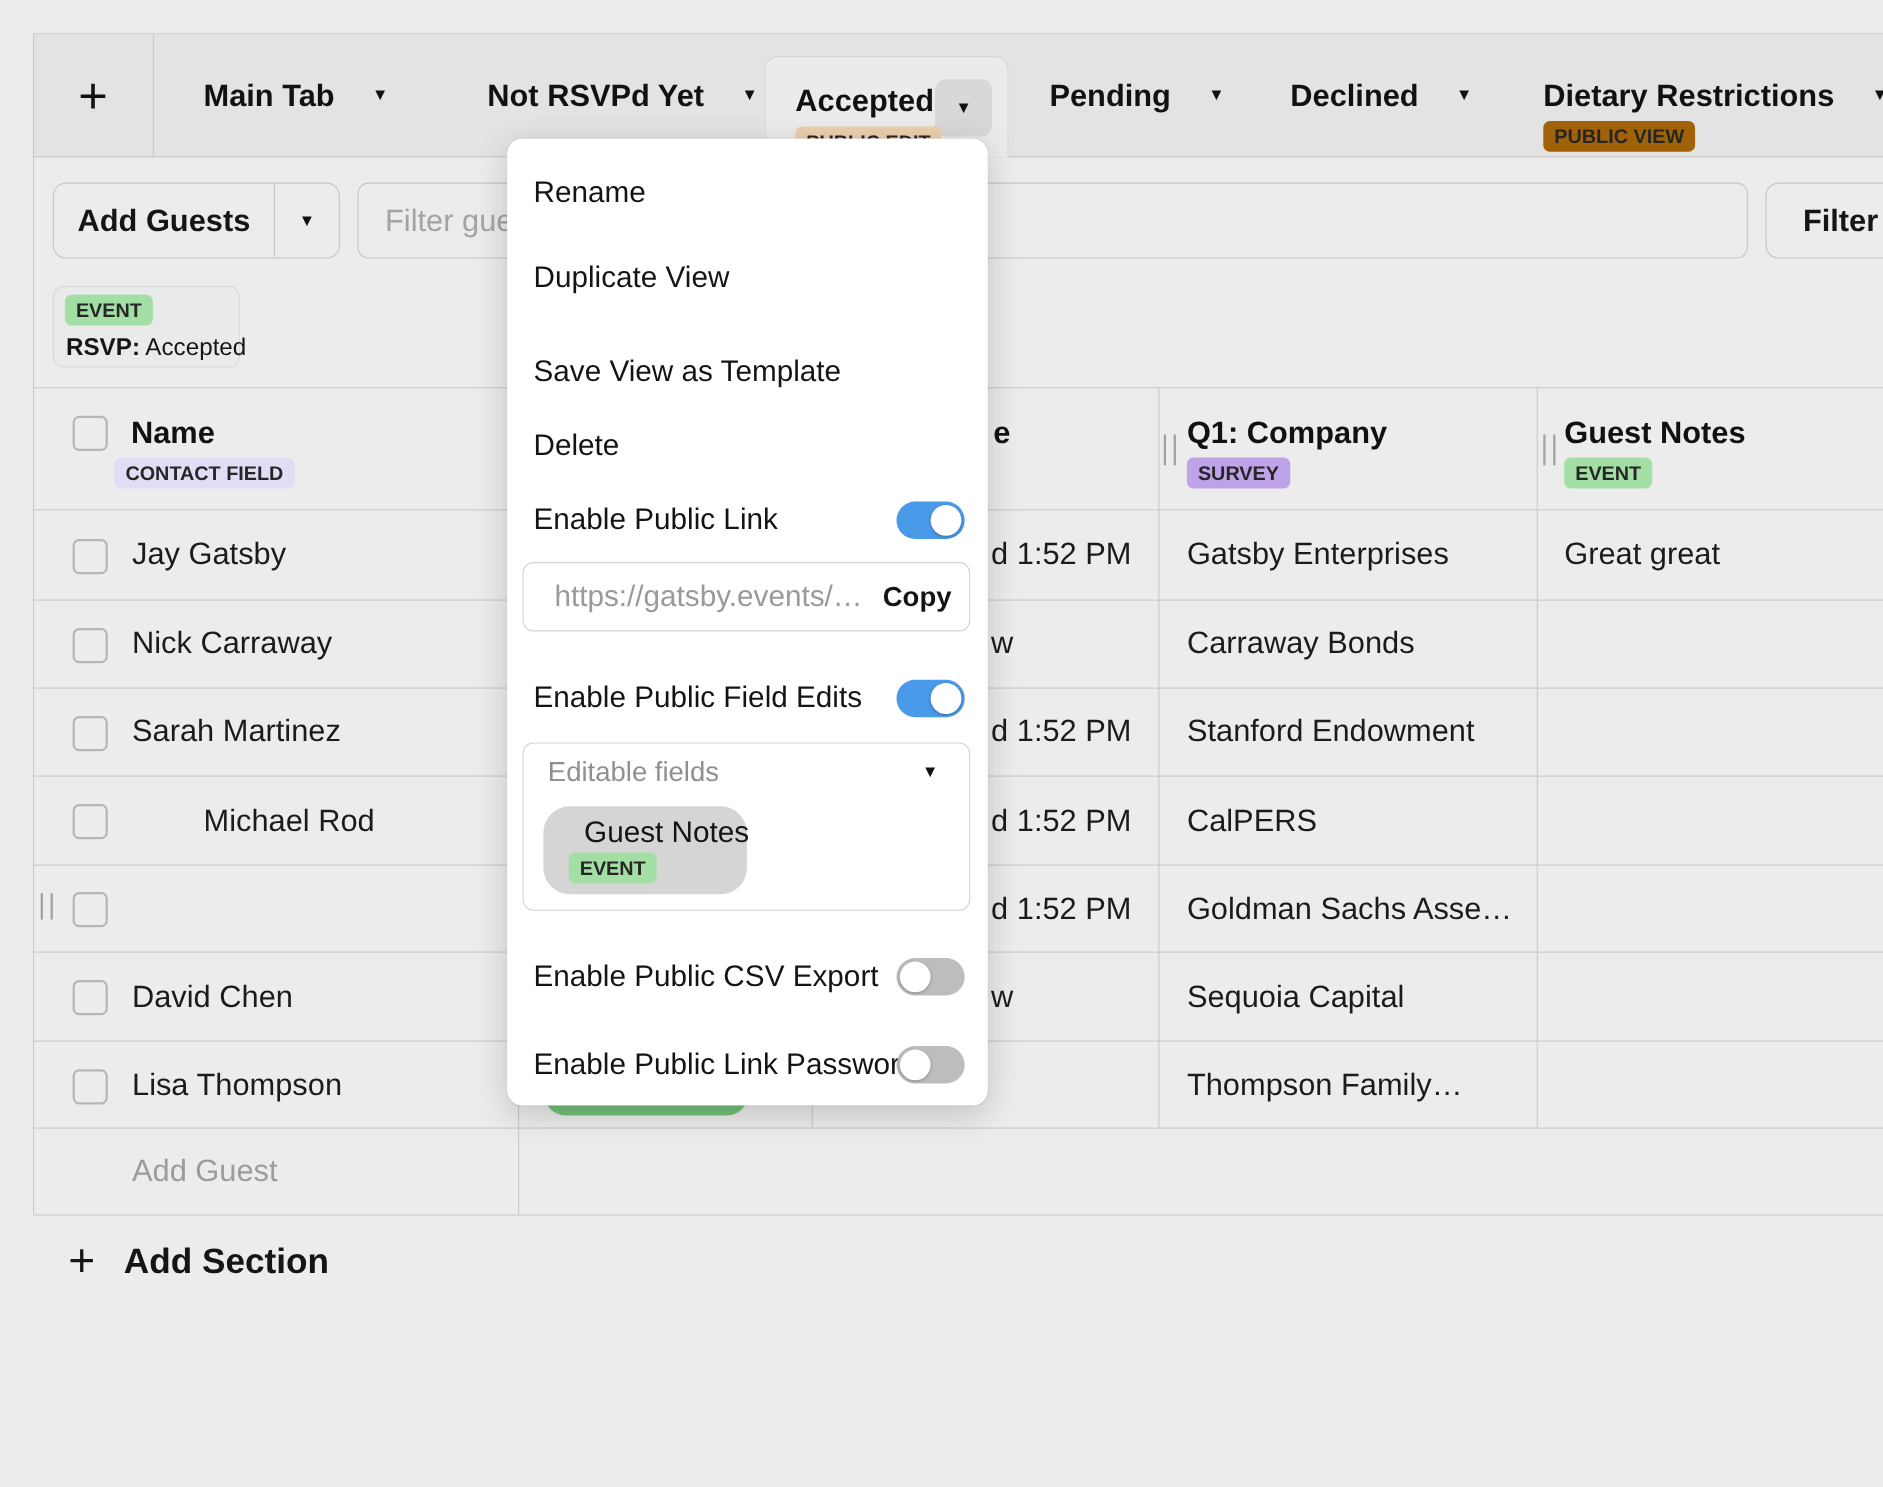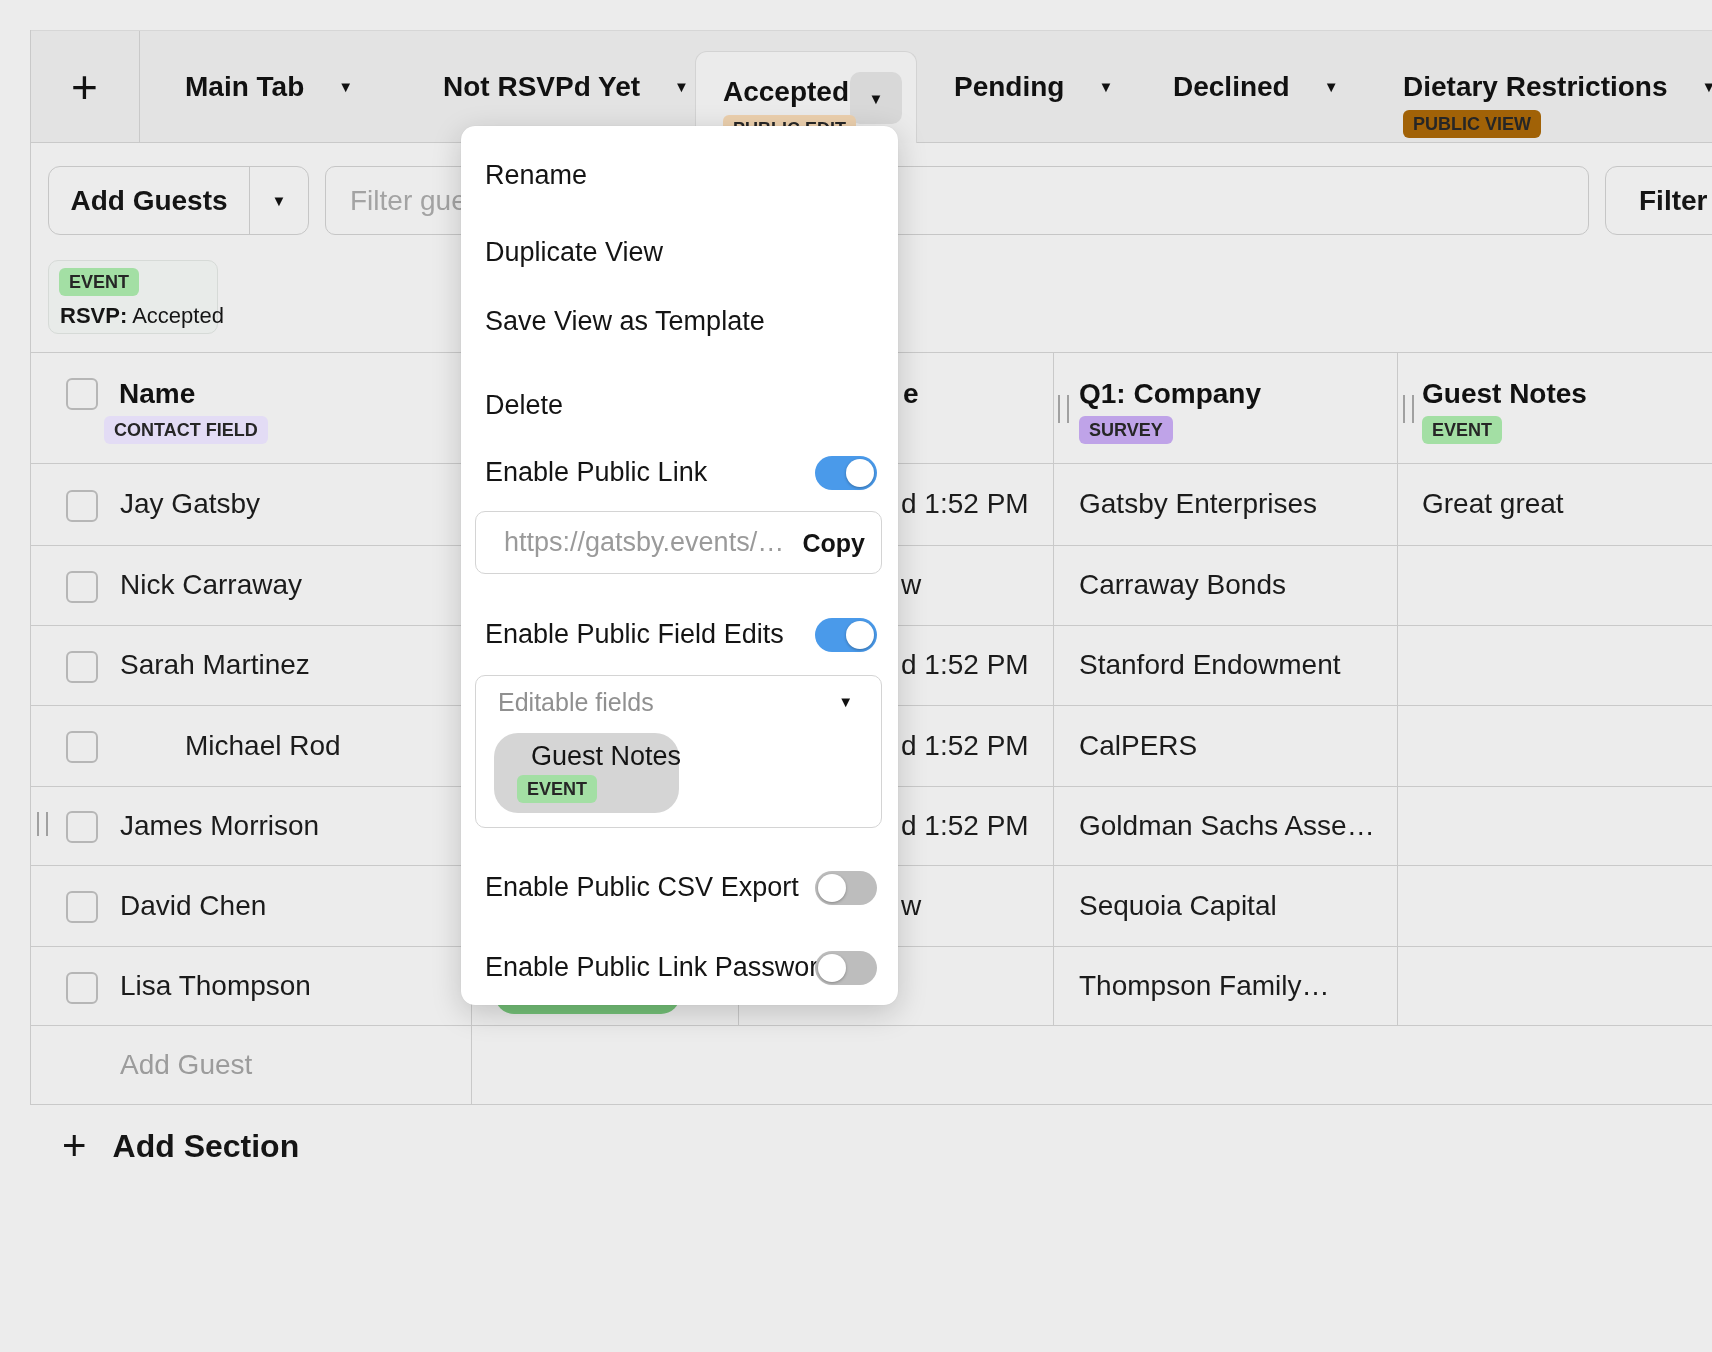--- a/index.html
+++ b/index.html
@@ -151,21 +151,20 @@
   <div class="cell" style="left:1422px;top:625px;height:80px;"></div>
 
   <div class="cb" style="left:66px;top:731px;"></div>
   <div class="cell" style="left:137px;top:705px;height:81px;margin-left:48px;">Michael Rod</div>
   <div class="cell" style="left:901px;top:705px;height:81px;">d 1:52 PM</div>
   <div class="cell" style="left:1079px;top:705px;height:81px;">CalPERS</div>
   <div class="cell" style="left:1422px;top:705px;height:81px;"></div>
 
   <span class="dragbars" style="left:37px;top:812px;height:24px;"></span>
   <div class="cb" style="left:66px;top:811px;"></div>
-  <div class="cell" style="left:120px;top:786px;height:79px;">James Morrison</div>
   <div class="cell" style="left:901px;top:786px;height:79px;">d 1:52 PM</div>
   <div class="cell" style="left:1079px;top:786px;height:79px;">Goldman Sachs Asse…</div>
   <div class="cell" style="left:1422px;top:786px;height:79px;"></div>
 
   <div class="cb" style="left:66px;top:891px;"></div>
   <div class="cell" style="left:120px;top:865px;height:81px;">David Chen</div>
   <div class="cell" style="left:901px;top:865px;height:81px;">w</div>
   <div class="cell" style="left:1079px;top:865px;height:81px;">Sequoia Capital</div>
   <div class="cell" style="left:1422px;top:865px;height:81px;"></div>
 
@@ -180,21 +179,21 @@
   <div class="cell" style="left:120px;top:1025px;height:79px;color:#9c9c9c;">Add Guest</div>
 
   <div class="abs" style="left:62px;top:1120px;height:52px;display:flex;align-items:center;gap:26px;">
     <span style="font-size:42px;font-weight:400;line-height:1;">+</span>
     <span style="font-size:32px;font-weight:700;">Add Section</span>
   </div>
 
   <div class="menu">
     <div class="menu-item" style="top:34px;">Rename</div>
     <div class="menu-item" style="top:111px;">Duplicate View</div>
-    <div class="menu-item" style="top:180px;">Save View as Template</div>
+    <div class="menu-item" style="top:196px;">Save View as Template</div>
     <div class="menu-item" style="top:264px;">Delete</div>
 
     <div class="menu-item" style="top:331px;">Enable Public Link</div>
     <div class="toggle on" id="tg-public_link" style="right:21px;top:330px;">
         <div class="knob"></div>
       </div>
 
     <div class="inset-box" style="top:385px;height:63px;">
       <span style="position:absolute;left:28px;top:15px;font-size:27px;color:#9a9a9a;white-space:nowrap;">https://gatsby.events/…</span>
       <span style="position:absolute;right:16px;top:17px;font-size:25px;font-weight:700;color:#141414;">Copy</span>

